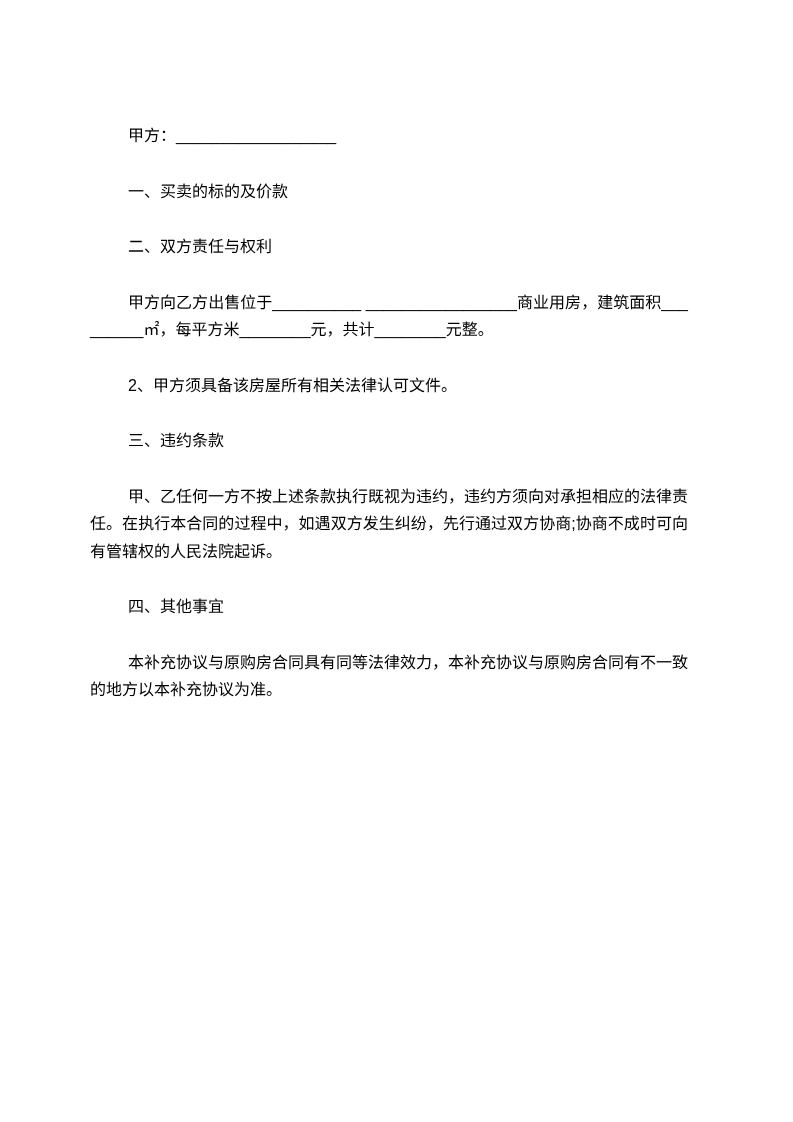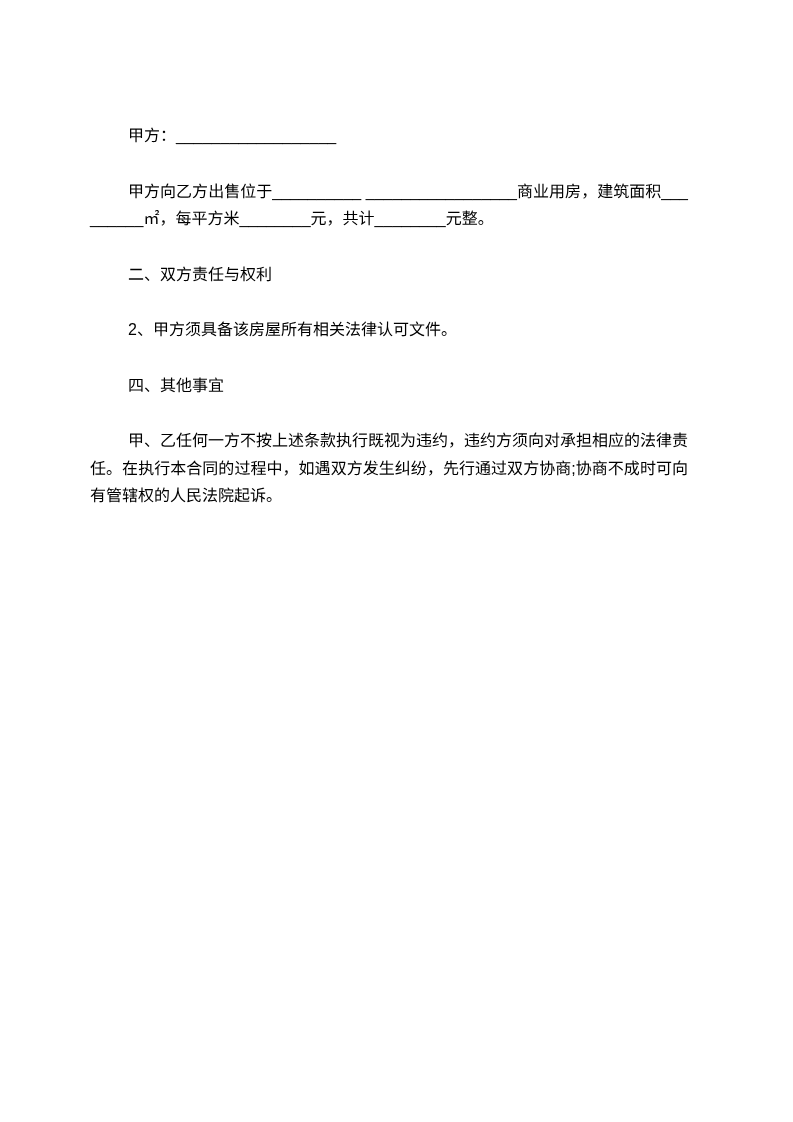--- a/index.html
+++ b/index.html
@@ -31,19 +31,22 @@
     text-indent: 38px;
     font-family: "Liberation Sans", sans-serif;
   }
 </style>
 </head>
 <body>
 
 <div class="page">
   <div class="doc">
     <p>甲方：__________________</p>
+    <p>一、买卖的标的及价款</p>
+    <p>二、双方责任与权利</p>
     <p>甲方向乙方出售位于__________ _________________商业用房，建筑面积_________㎡，每平方米________元，共计________元整。</p>
-    <p>二、双方责任与权利</p>
     <p>2、甲方须具备该房屋所有相关法律认可文件。</p>
+    <p>三、违约条款</p>
+    <p>甲、乙任何一方不按上述条款执行既视为违约，违约方须向对承担相应的法律责任。在执行本合同的过程中，如遇双方发生纠纷，先行通过双方协商;协商不成时可向有管辖权的人民法院起诉。</p>
     <p>四、其他事宜</p>
-    <p>甲、乙任何一方不按上述条款执行既视为违约，违约方须向对承担相应的法律责任。在执行本合同的过程中，如遇双方发生纠纷，先行通过双方协商;协商不成时可向有管辖权的人民法院起诉。</p>
+    <p>本补充协议与原购房合同具有同等法律效力，本补充协议与原购房合同有不一致的地方以本补充协议为准。</p>
   </div>
 </div>
 
 </body></html>

